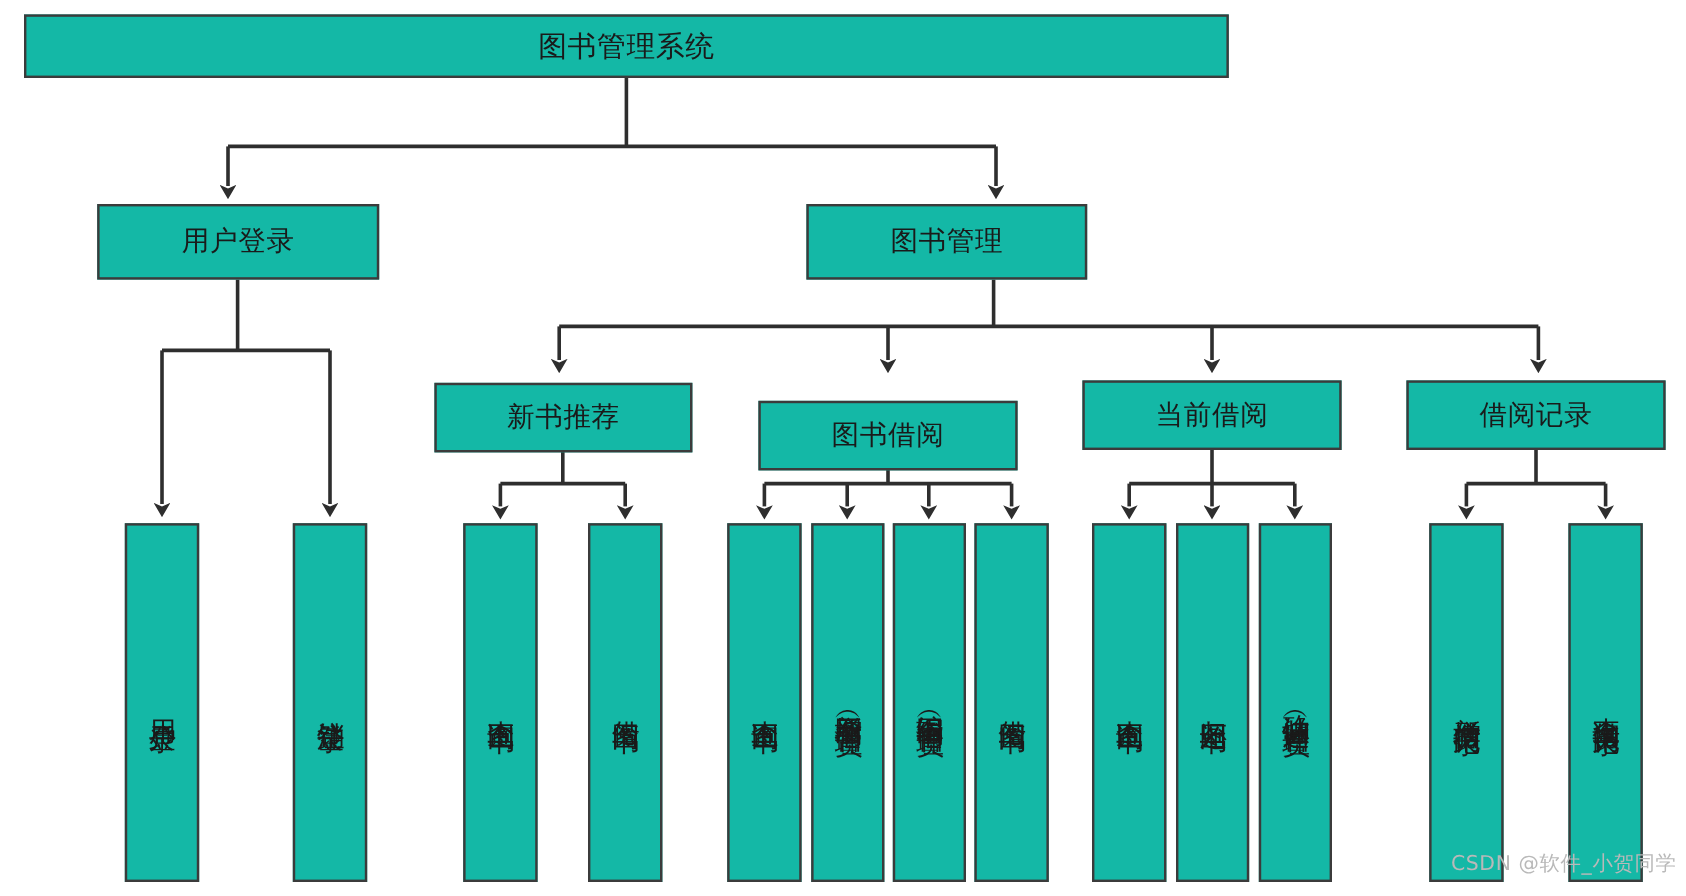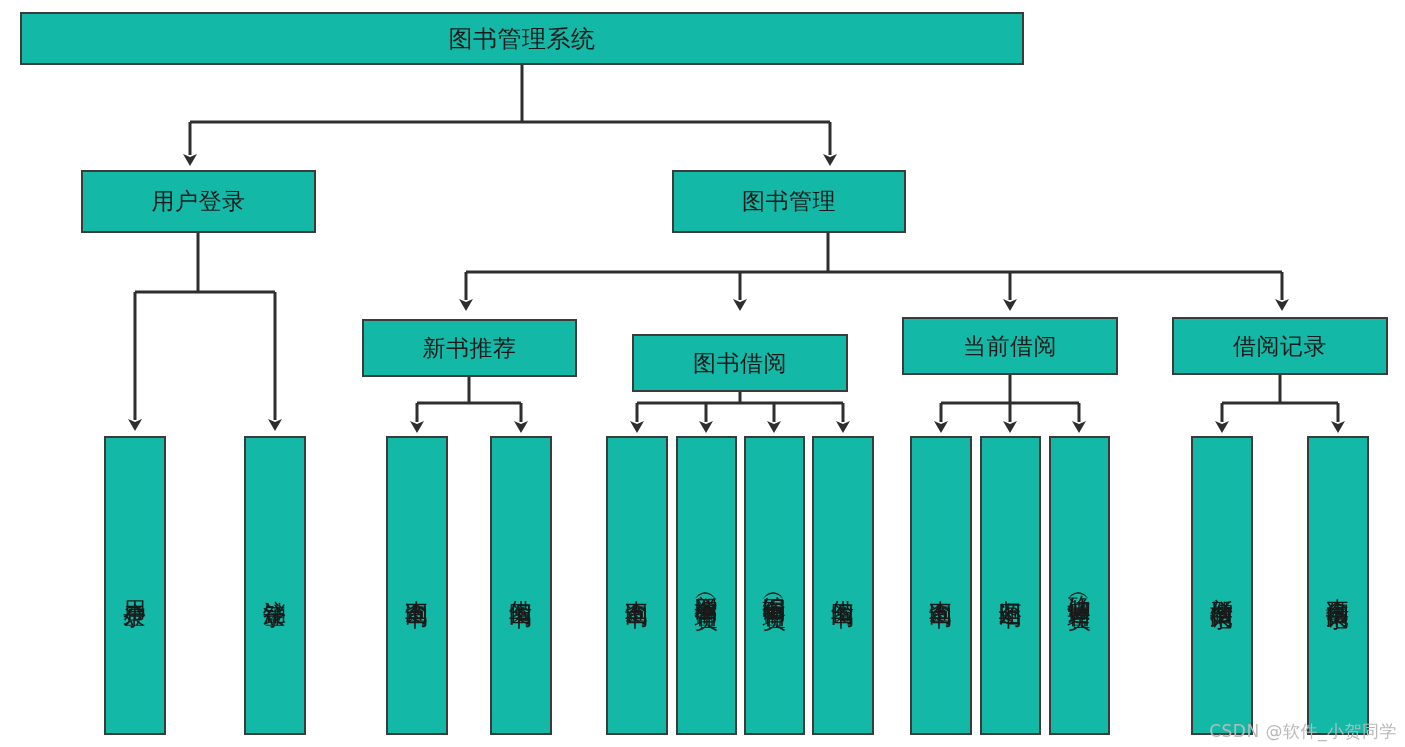--- a/index.html
+++ b/index.html
@@ -59,21 +59,21 @@
     writing-mode: vertical-rl;
     text-orientation: upright;
     font-size: 23px;
     line-height: 1.05;
     letter-spacing: 2px;
     white-space: nowrap;
   }
   .watermark {
     position: absolute;
     right: 8px;
-    bottom: 4px;
+    bottom: 16px;
     font-size: 17px;
     color: #b9b9b9;
     white-space: nowrap;
     letter-spacing: 0.5px;
   }
 </style>
 </head>
 <body>
 
 <div id="canvas">

